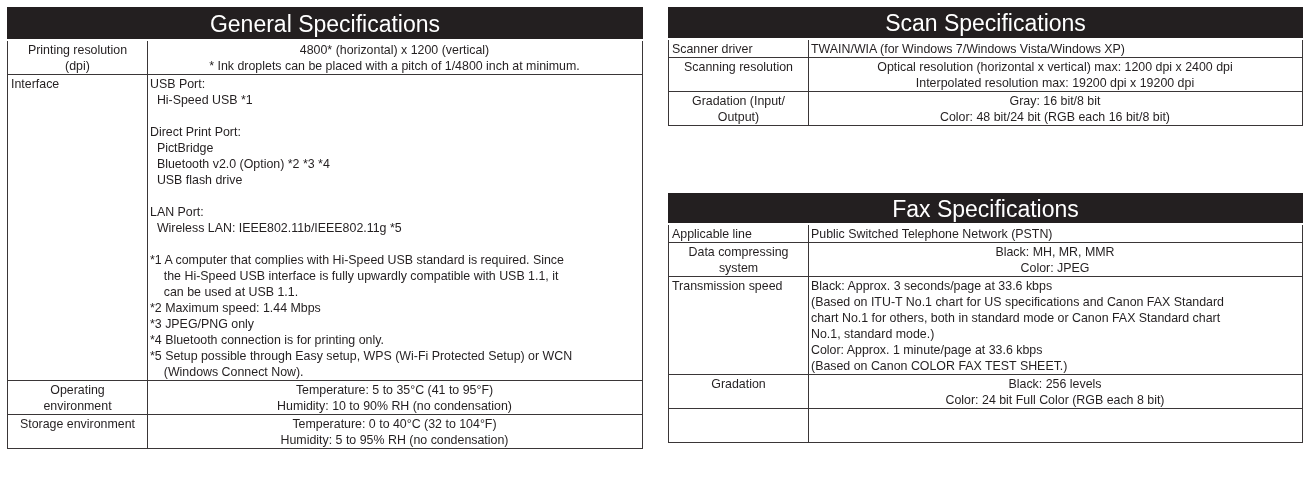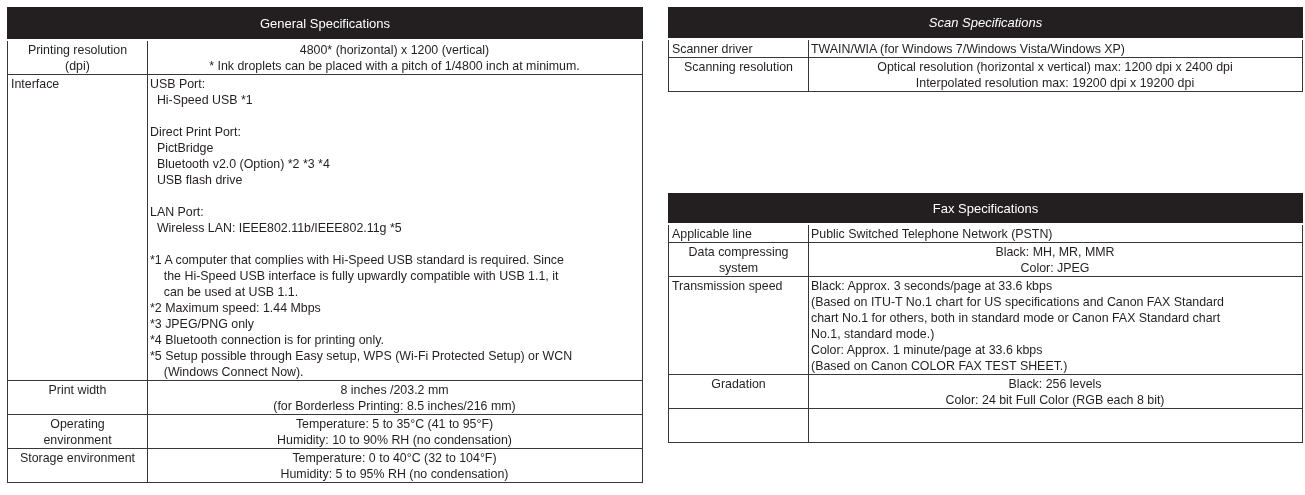--- a/index.html
+++ b/index.html
@@ -19,42 +19,42 @@
       position: absolute;
       border-collapse: collapse;
       table-layout: fixed;
       font-size: 12.4px;
       line-height: 16px;
     }
     .spec-table th {
       background: #231f20;
       color: #ffffff;
       font-weight: normal;
-      font-size: 13px;
+      font-size: 23px;
       padding: 0;
       text-align: center;
       border: 1px solid #231f20;
       border-bottom: 2px solid #ffffff;
     }
     .spec-table td {
       border: 1.5px solid #3a3637;
       vertical-align: top;
       padding: 1px 3px 0 3px;
       white-space: pre-wrap;
     }
     .spec-table td.label { padding-left: 3px; }
     .spec-table td.value { padding-left: 2px; }
 
     #general-table { left: 7px; top: 7px; width: 636px; }
     #general-table col.c1 { width: 140px; }
     #general-table th { height: 31px; }
 
     #scan-table { left: 668px; top: 7px; width: 635px; }
     #scan-table col.c1 { width: 140px; }
-    #scan-table th { height: 30px; font-style: italic; }
+    #scan-table th { height: 30px; }
 
     #fax-table { left: 668px; top: 193px; width: 635px; }
     #fax-table col.c1 { width: 140px; }
     #fax-table th { height: 29px; margin-top: 8px; }
 
     .r18 { height: 16px; }
     .r36 { height: 34px; text-align: center; }
   </style>
 </head>
 <body>
@@ -92,25 +92,20 @@
 *1 A computer that complies with Hi-Speed USB standard is required. Since
     the Hi-Speed USB interface is fully upwardly compatible with USB 1.1, it
     can be used at USB 1.1.
 *2 Maximum speed: 1.44 Mbps
 *3 JPEG/PNG only
 *4 Bluetooth connection is for printing only.
 *5 Setup possible through Easy setup, WPS (Wi-Fi Protected Setup) or WCN
     (Windows Connect Now).</td>
     </tr>
     <tr class="r36">
-      <td class="label">Print width</td>
-      <td class="value">8 inches /203.2 mm
-(for Borderless Printing: 8.5 inches/216 mm)</td>
-    </tr>
-    <tr class="r36">
       <td class="label">Operating
 environment</td>
       <td class="value">Temperature: 5 to 35°C (41 to 95°F)
 Humidity: 10 to 90% RH (no condensation)</td>
     </tr>
     <tr class="r36">
       <td class="label">Storage environment</td>
       <td class="value">Temperature: 0 to 40°C (32 to 104°F)
 Humidity: 5 to 95% RH (no condensation)</td>
     </tr>
@@ -129,20 +124,26 @@
   </thead>
   <tbody>
     <tr class="r18">
       <td class="label">Scanner driver</td>
       <td class="value">TWAIN/WIA (for Windows 7/Windows Vista/Windows XP)</td>
     </tr>
     <tr class="r36">
       <td class="label">Scanning resolution</td>
       <td class="value">Optical resolution (horizontal x vertical) max: 1200 dpi x 2400 dpi
 Interpolated resolution max: 19200 dpi x 19200 dpi</td>
+    </tr>
+    <tr class="r36">
+      <td class="label">Gradation (Input/
+Output)</td>
+      <td class="value">Gray: 16 bit/8 bit
+Color: 48 bit/24 bit (RGB each 16 bit/8 bit)</td>
     </tr>
   </tbody>
 </table>
 
 <table id="fax-table" class="spec-table">
   <colgroup>
       <col class="c1">
       <col>
     </colgroup>
   <thead>

